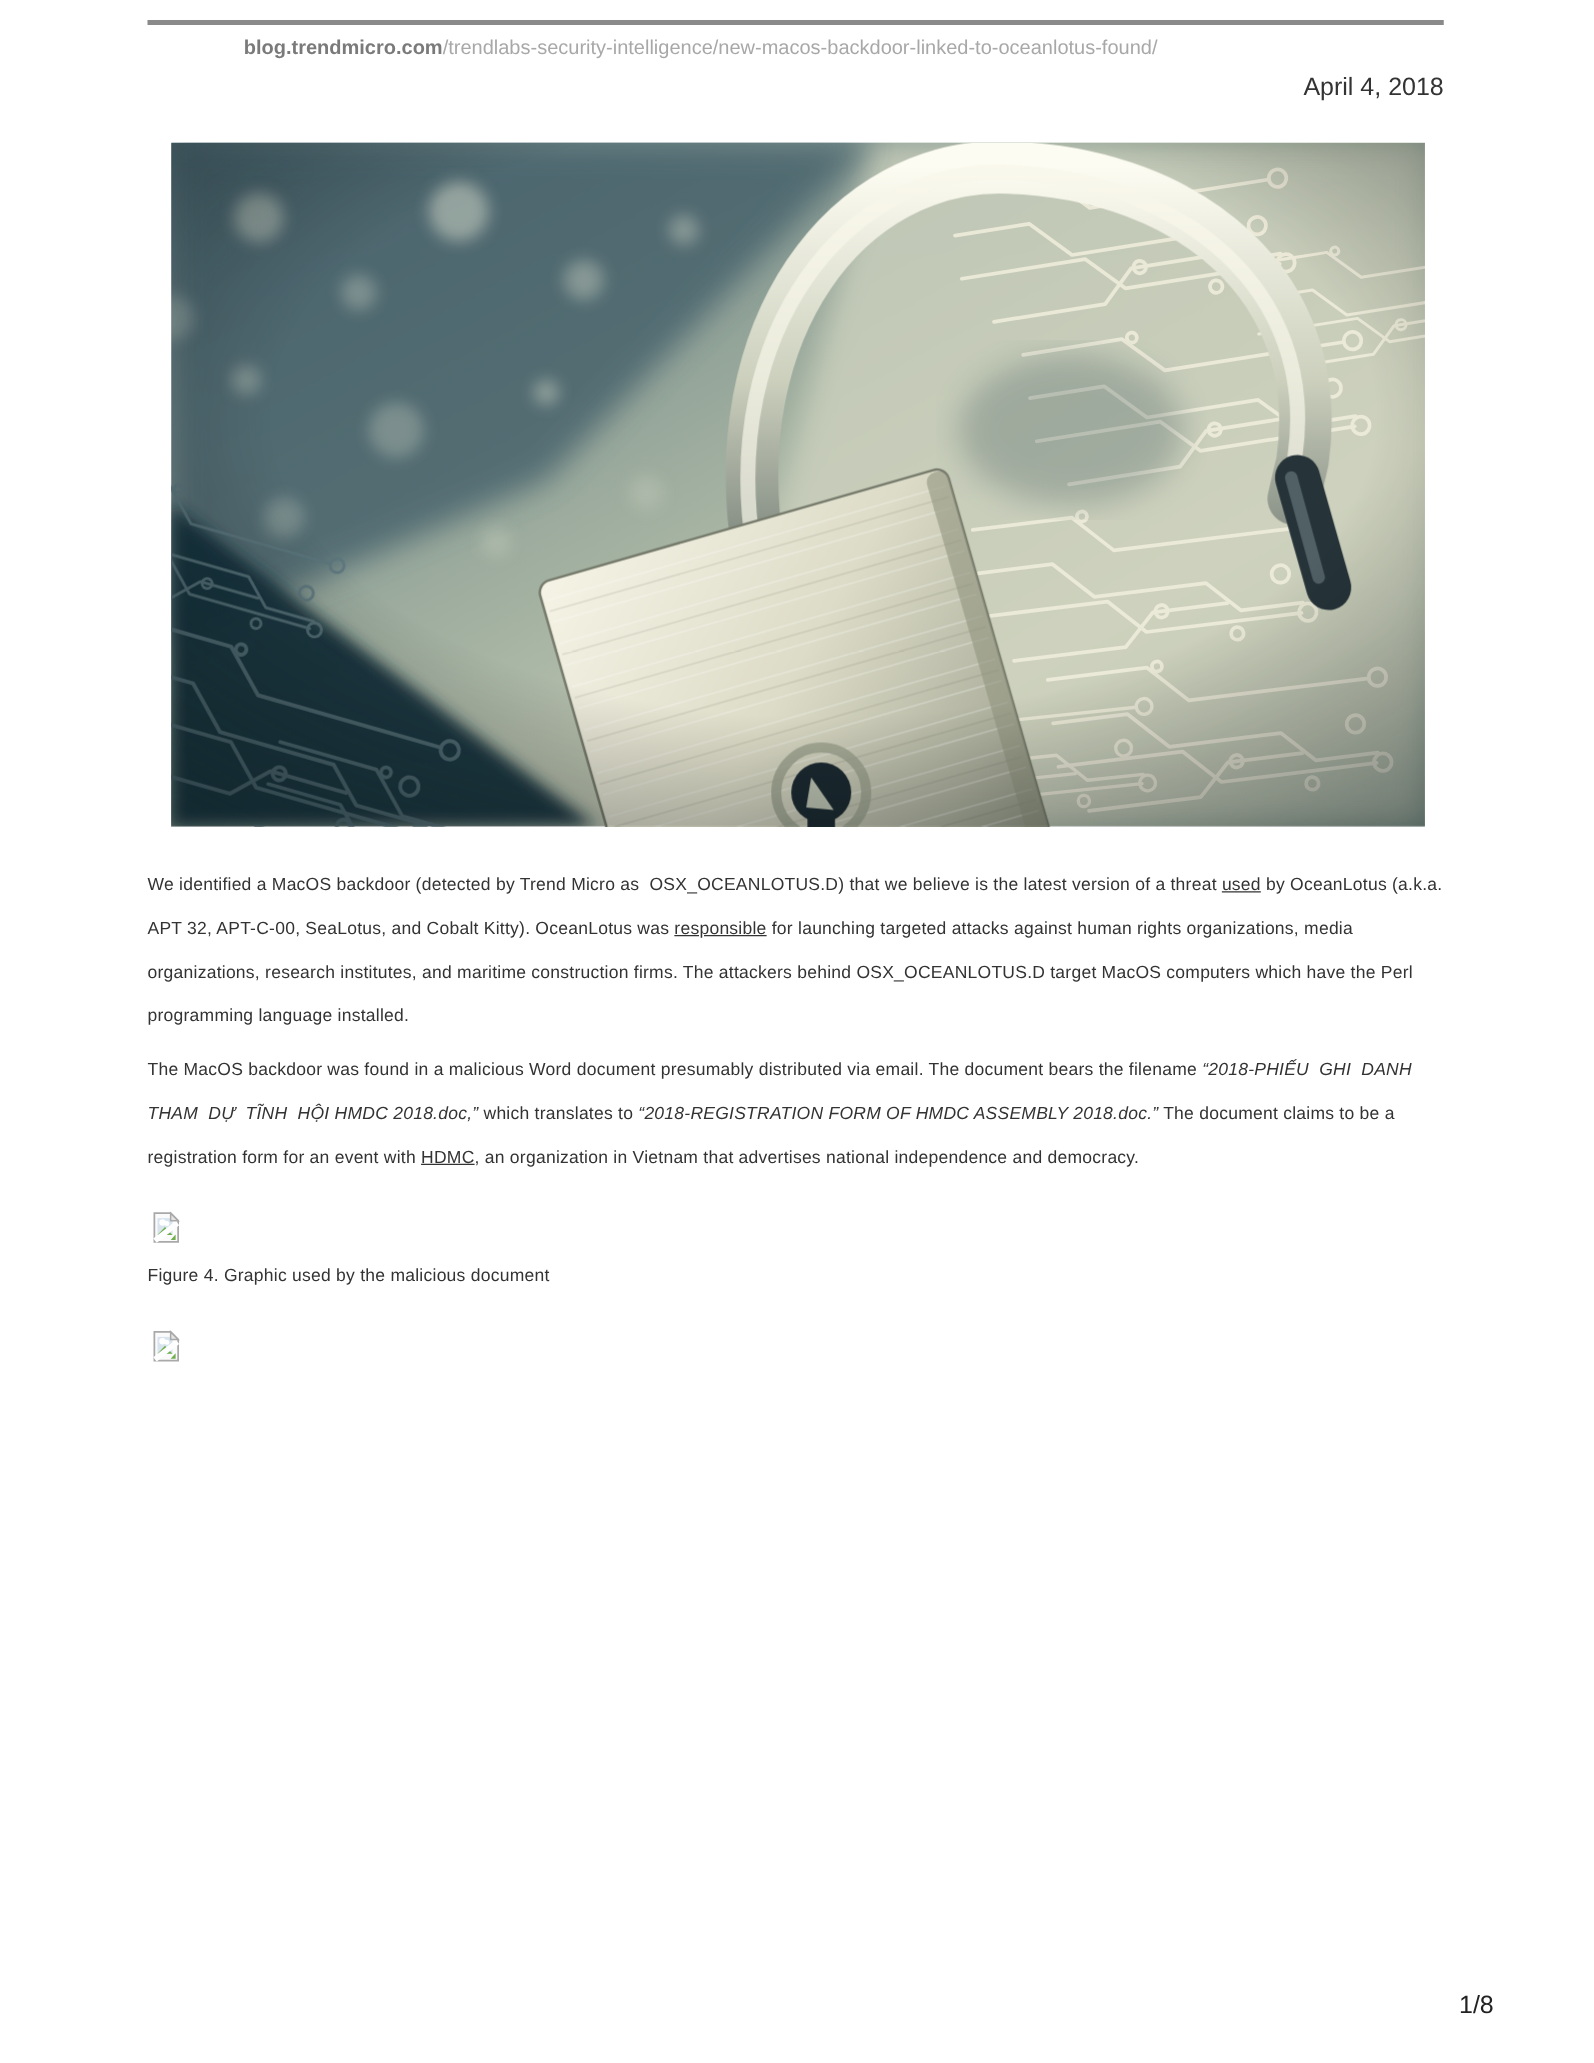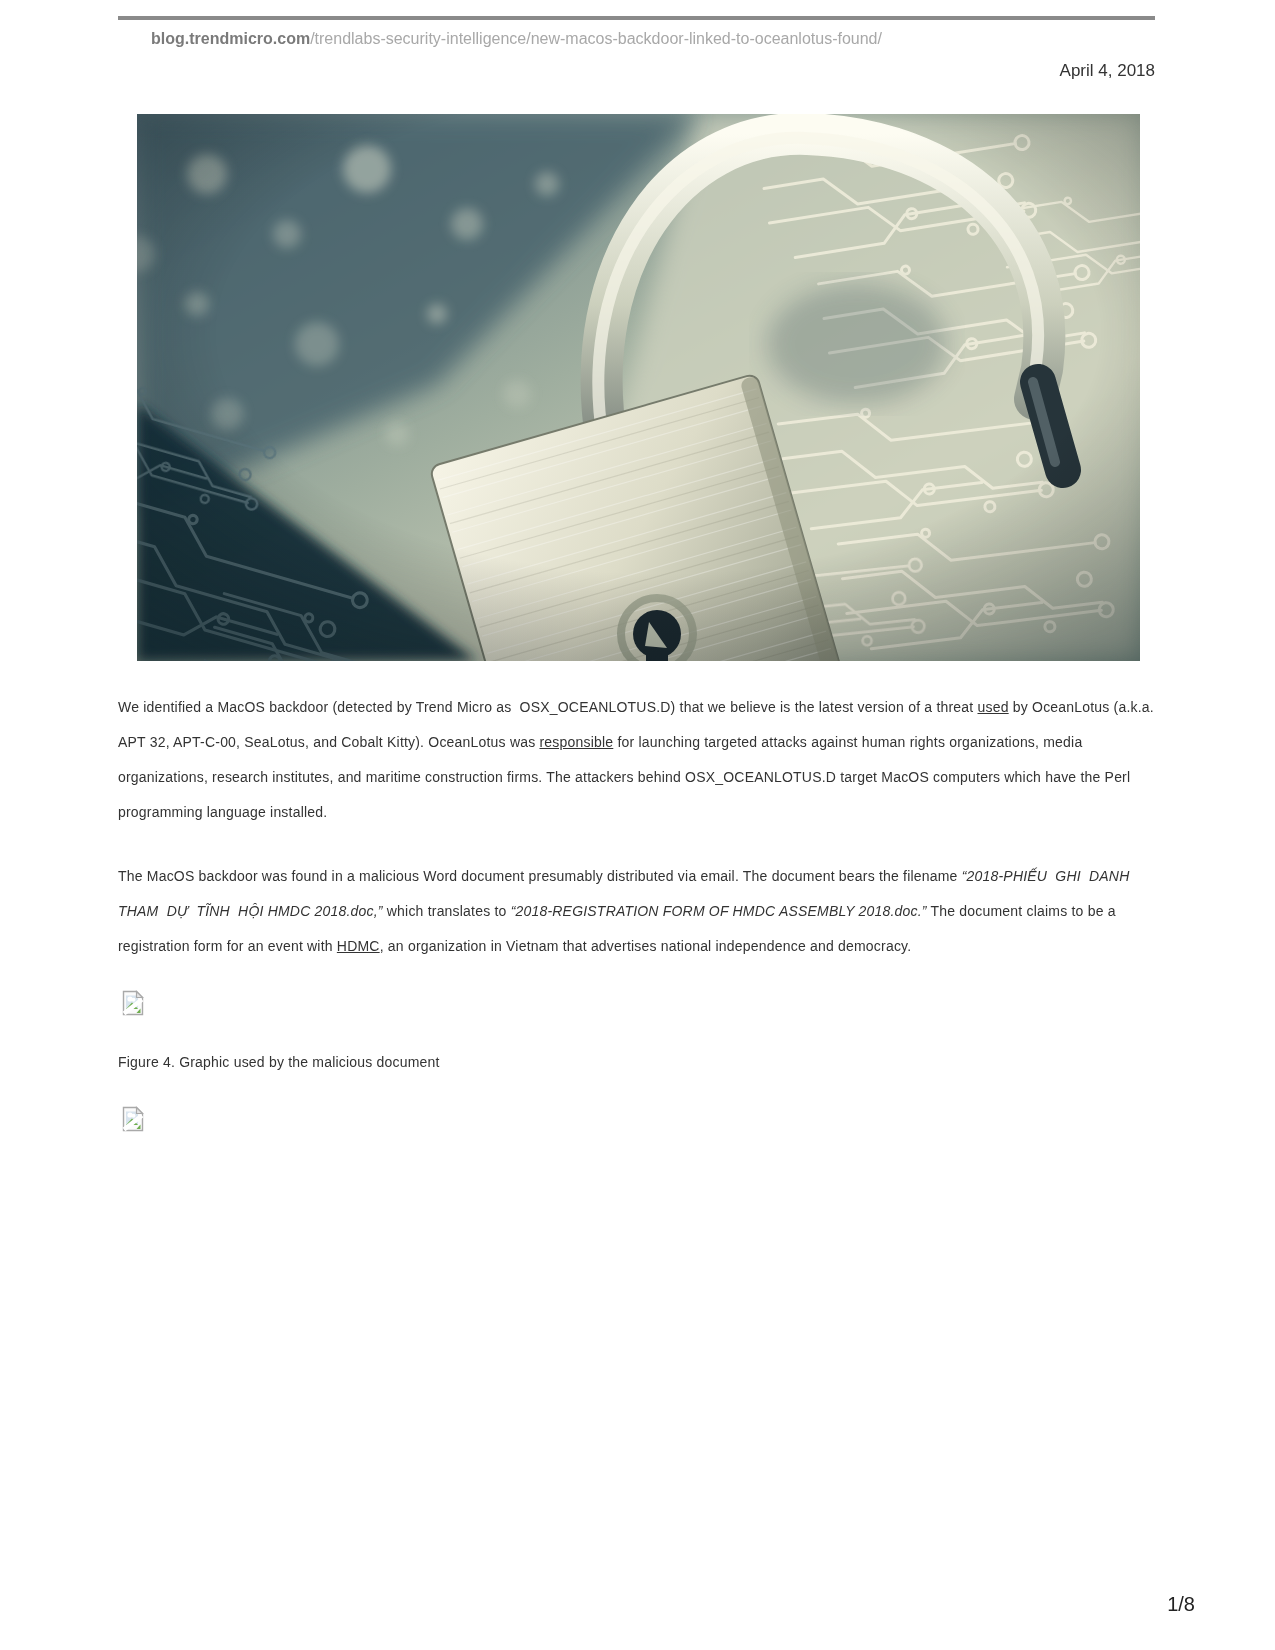--- a/index.html
+++ b/index.html
@@ -13,28 +13,28 @@
     overflow:hidden;
   }
   .content { position:absolute; left:118px; top:0; width:1037px; }
   h1.title {
     margin:130px 0 0 0;
     font-size:32px; line-height:38px; font-weight:700;
     color:#222222; letter-spacing:0.2px;
   }
   hr.title-rule { border:0; border-top:4px solid #8a8a8a; margin:16px 0 0 0; }
   .source-line { margin:9px 0 0 33px; font-size:16px; line-height:19px; color:#a8a8a8; }
-  .source-domain { font-weight:700; color:#7a7a7a; }
-  .date-line { margin:12px 0 0 0; text-align:right; font-size:17px; line-height:21px; color:#333333; }
+  .source-domain { font-weight:700; color:#7a7a7a;margin-left:44px; }
+  .date-line { margin:12px 0 0 0; text-align:right; font-size:20px; line-height:21px; color:#333333; }
   figure.hero { margin:33px 0 0 19px; padding:0; width:1003px; height:547px; display:block; }
   .para {
     font-size:14px; line-height:35px; letter-spacing:0.2px;
     margin:29px 0 0 0; white-space:pre-wrap;
   }
-  .para.p2, .para.p3, .para.caption { margin-top:29px; }
+  .para.p2, .para.p3, .para.caption { margin-top:8px; }
   a.link { color:#333333; text-decoration:underline; cursor:pointer; }
   .italic { font-style:italic; }
   .broken-img { margin:26px 0 0 4px; width:22px; height:26px; }
   .page-number { position:absolute; right:80px; top:1593px; font-size:20px; color:#222222; }
 </style>
 </head>
 <body>
 
 <div class="content">
 

